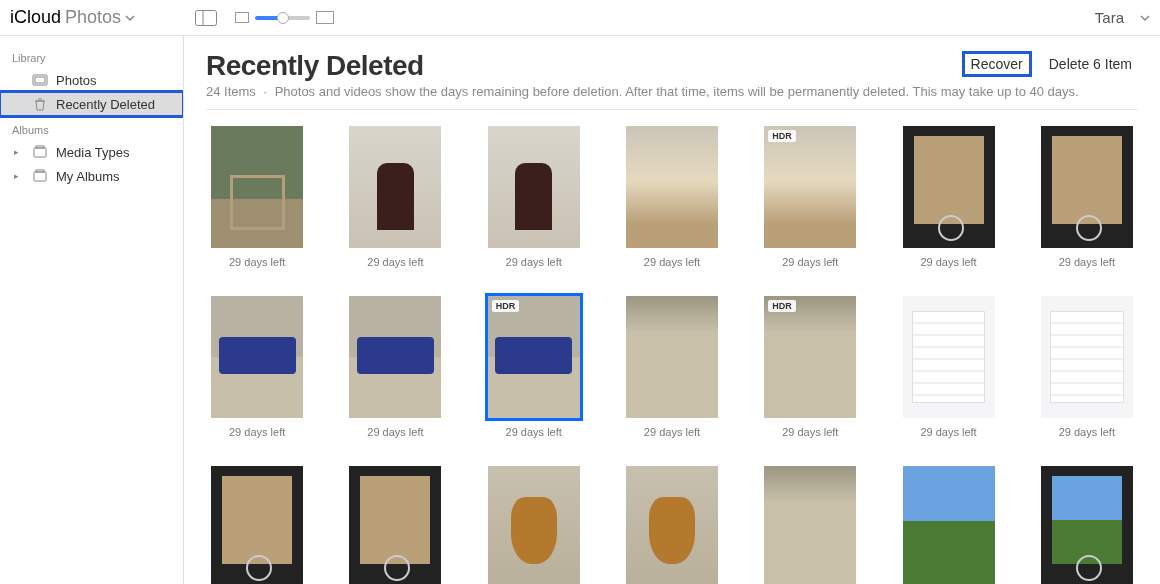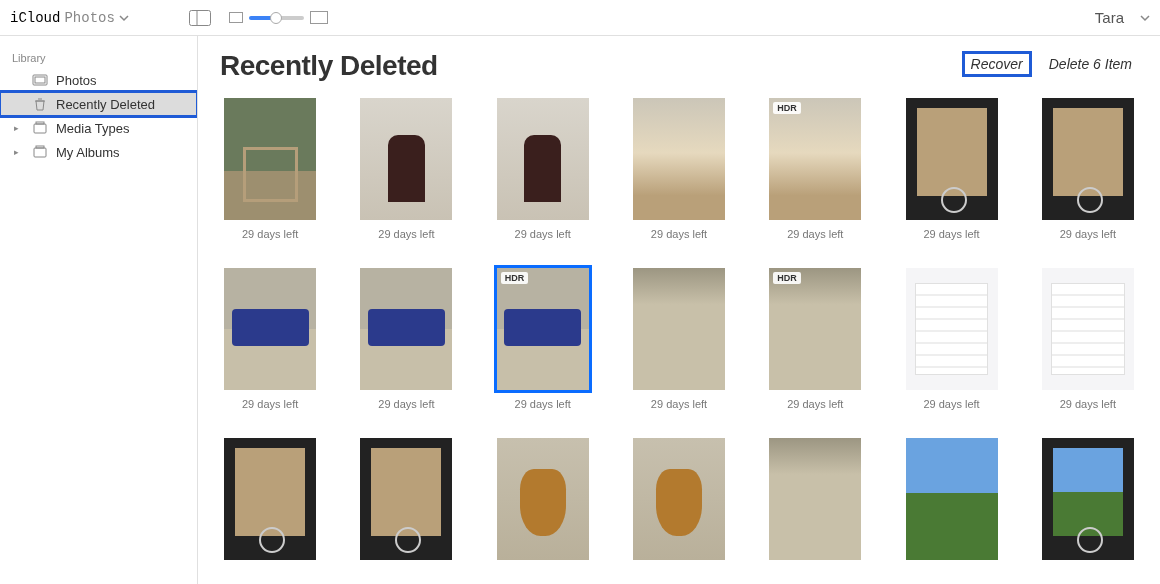--- a/index.html
+++ b/index.html
@@ -1,49 +1,49 @@
 <!DOCTYPE html>
 <html><head>
 <meta charset="utf-8">
 <style>
 * { box-sizing: border-box; margin: 0; padding: 0; }
 body { font-family: -apple-system, BlinkMacSystemFont, "Segoe UI", Helvetica, Arial, sans-serif; font-size: 13px; color: #333; background: #fff; width: 1160px; height: 584px; overflow: hidden; }
 
 
 .topbar { height: 36px; display: flex; align-items: center; padding: 0 10px; border-bottom: 1px solid #e0e0e0; }
-.app-title { font-size: 14px; font-weight: 500; color: #000; display: flex; align-items: center; gap: 4px; font-family: Liberation Mono, monospace; }
+.app-title { font-size: 18px; font-weight: 500; color: #000; display: flex; align-items: center; gap: 4px; }
 .app-title .photos-word { color: #888; font-weight: 400; }
 .chevron-sm { width: 10px; height: 10px; }
 .sidebar-toggle { margin-left: 60px; width: 22px; height: 16px; }
 .zoom-group { margin-left: 18px; display: flex; align-items: center; gap: 6px; }
 .zoom-thumb-small { width: 14px; height: 11px; border: 1px solid #999; }
 .zoom-thumb-large { width: 18px; height: 13px; border: 1px solid #999; }
 .zoom-slider { width: 55px; height: 4px; background: linear-gradient(to right,#3b82f6 0%,#3b82f6 50%,#ccc 50%,#ccc 100%); border-radius: 2px; position: relative; }
 .zoom-slider::after { content:""; position:absolute; left:50%; top:50%; width:10px; height:10px; background:#fff; border:1px solid #aaa; border-radius:50%; transform:translate(-50%,-50%); }
 .spacer { flex: 1; }
 .user-menu { display: flex; align-items: center; gap: 16px; color: #555; font-size: 15px; }
 
 
 .container { display: flex; height: calc(584px - 36px); }
 
 
-.sidebar { width: 198px; border-right: 1px solid #e0e0e0; padding-top: 8px; background: #fff; overflow-y: auto; }
+.sidebar { width: 184px; border-right: 1px solid #e0e0e0; padding-top: 8px; background: #fff; overflow-y: auto; }
 .section-label { font-size: 11px; color: #888; padding: 8px 12px 4px 12px; }
 .nav-item { display: flex; align-items: center; gap: 8px; padding: 4px 12px 4px 14px; font-size: 13px; color: #333; cursor: pointer; height: 24px; }
 .nav-item .disclosure { width: 10px; display: inline-block; color: #888; font-size: 9px; }
 .nav-item .icon-slot { width: 16px; height: 14px; display: flex; align-items: center; justify-content: center; }
 .nav-item.selected { background: #dcdcdc; }
 .nav-item.highlight { outline: 3px solid #1f5bd6; outline-offset: -1px; }
 
 
 .main { flex: 1; overflow-y: auto; padding: 14px 22px 20px 22px; }
 .header-row { display: flex; align-items: flex-start; }
 .page-title { font-size: 28px; font-weight: 800; letter-spacing: -0.5px; }
 .actions { display: flex; align-items: center; gap: 14px; margin-left: auto; margin-top: 4px; }
-.btn { font-size: 14px; color: #333; cursor: pointer; padding: 2px 6px; font-style: italic; }
+.btn { font-size: 14px; color: #333; cursor: pointer; padding: 2px 6px; }
 .btn.highlight { outline: 3px solid #1f5bd6; }
 .subtext { color: #8a8a8a; font-size: 13px; margin-top: 2px; border-bottom: 1px solid #e8e8e8; padding-bottom: 10px; }
 
 .grid { display: grid; grid-template-columns: repeat(7, 1fr); column-gap: 36px; row-gap: 28px; margin-top: 16px; }
 .cell { display: flex; flex-direction: column; align-items: center; gap: 8px; }
 .thumb { width: 92px; height: 122px; background: #b7ab97; display: flex; align-items: center; justify-content: center; position: relative; overflow: hidden; font-size: 10px; color: rgba(255,255,255,0.6); }
 .thumb.selected { outline: 3px solid #0a6cff; }
 .thumb .hdr-badge { position: absolute; top: 4px; left: 4px; background: rgba(255,255,255,0.9); color: #333; font-size: 9px; font-weight: 600; padding: 1px 4px; border-radius: 2px; }
 .caption { font-size: 11px; color: #777; }
 
@@ -115,20 +115,21 @@
         <span class="disclosure"></span>
         <span class="icon-slot">
           <svg width="16" height="14" viewBox="0 0 16 14">
             <path d="M4 4h8l-1 9H5z" fill="none" stroke="#888"></path>
             <line x1="3" y1="4" x2="13" y2="4" stroke="#888"></line>
             <line x1="6" y1="2" x2="10" y2="2" stroke="#888"></line>
           </svg>
         </span>
         <span>Recently Deleted</span>
       </div>
+      <div class="section-label">Albums</div>
       <div class="nav-item">
         <span class="disclosure">▸</span>
         <span class="icon-slot">
           <svg width="16" height="14" viewBox="0 0 16 14">
             <rect x="2" y="3" width="12" height="9" rx="1" fill="none" stroke="#888"></rect>
             <rect x="4" y="1" width="8" height="2" fill="none" stroke="#888"></rect>
           </svg>
         </span>
         <span>Media Types</span>
       </div>
@@ -147,20 +148,25 @@
   <div class="main">
     <div class="header-row">
       <div>
         <div class="page-title">Recently Deleted</div>
       </div>
       <div class="actions">
         <div class="btn highlight">Recover</div>
         <div class="btn">Delete 6 Item</div>
       </div>
     </div>
+    <div class="subtext">
+      <span>24 Items</span>
+      &nbsp;·&nbsp;
+      <span>Photos and videos show the days remaining before deletion. After that time, items will be permanently deleted. This may take up to 40 days.</span>
+    </div>
 
     <div class="grid" id="grid">
         <div class="cell">
           <div class="thumb t-gate"></div>
           <div class="caption">29 days left</div>
         </div>
         <div class="cell">
           <div class="thumb t-person"></div>
           <div class="caption">29 days left</div>
         </div>

